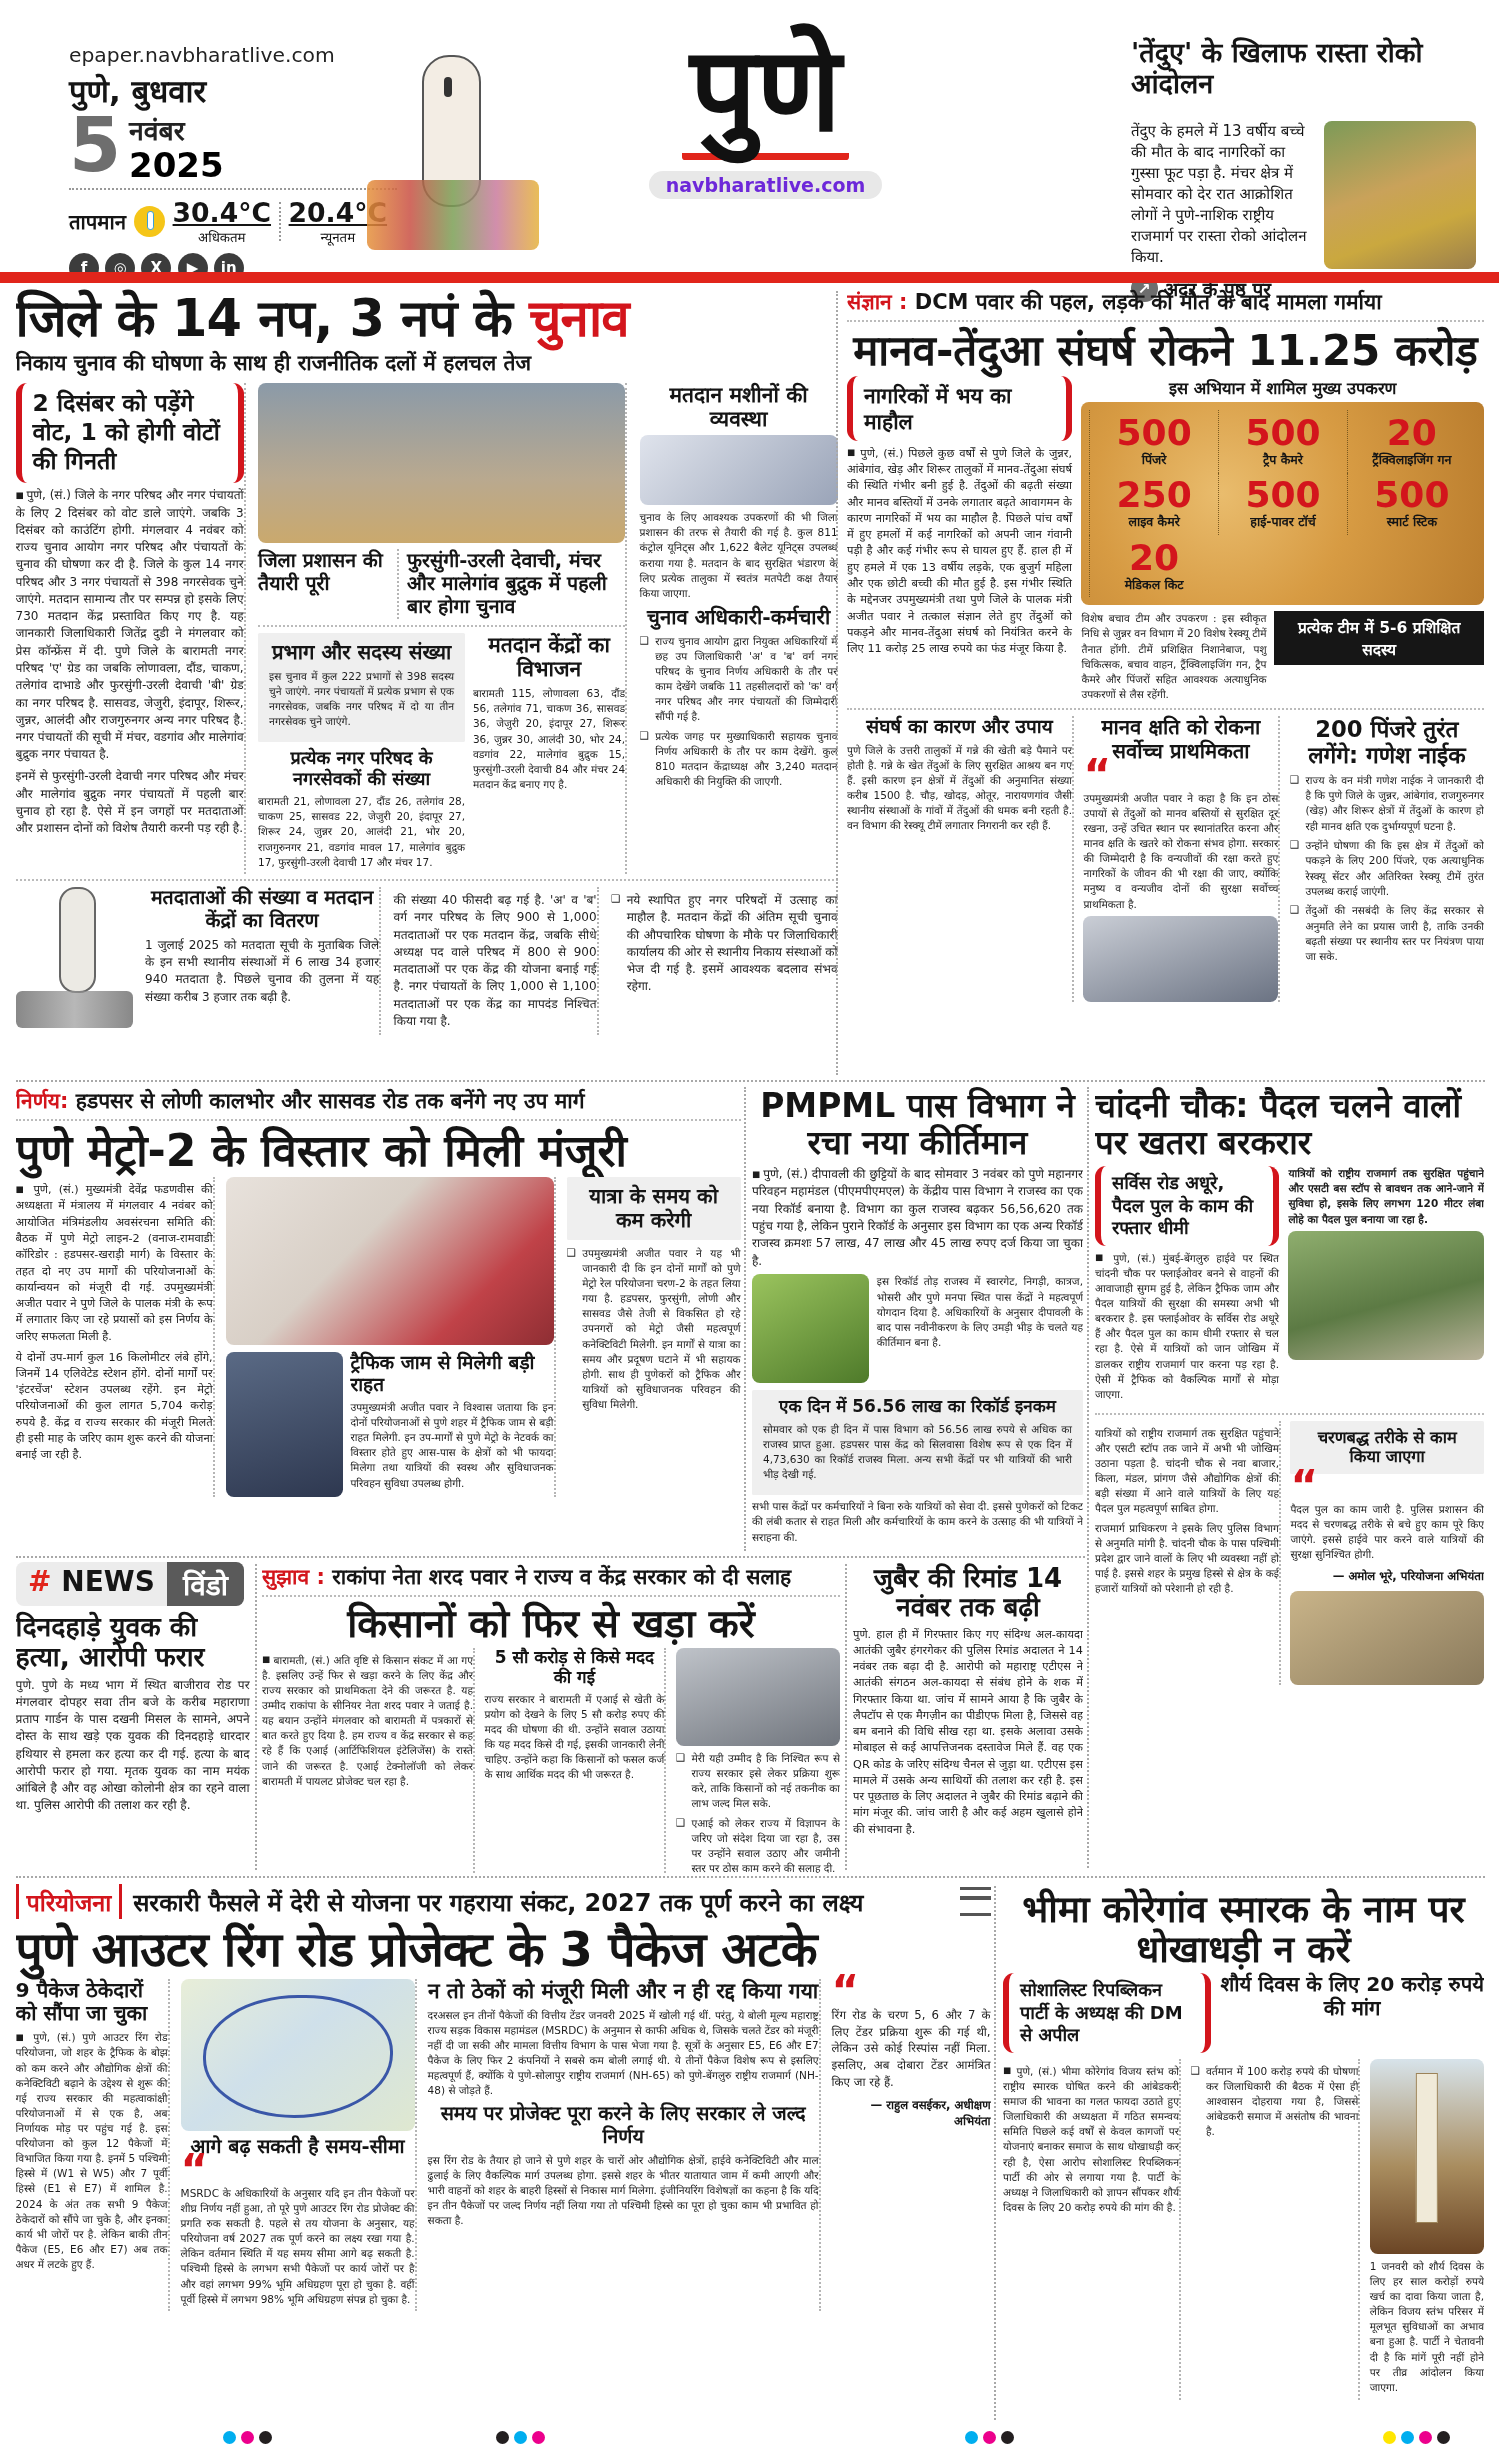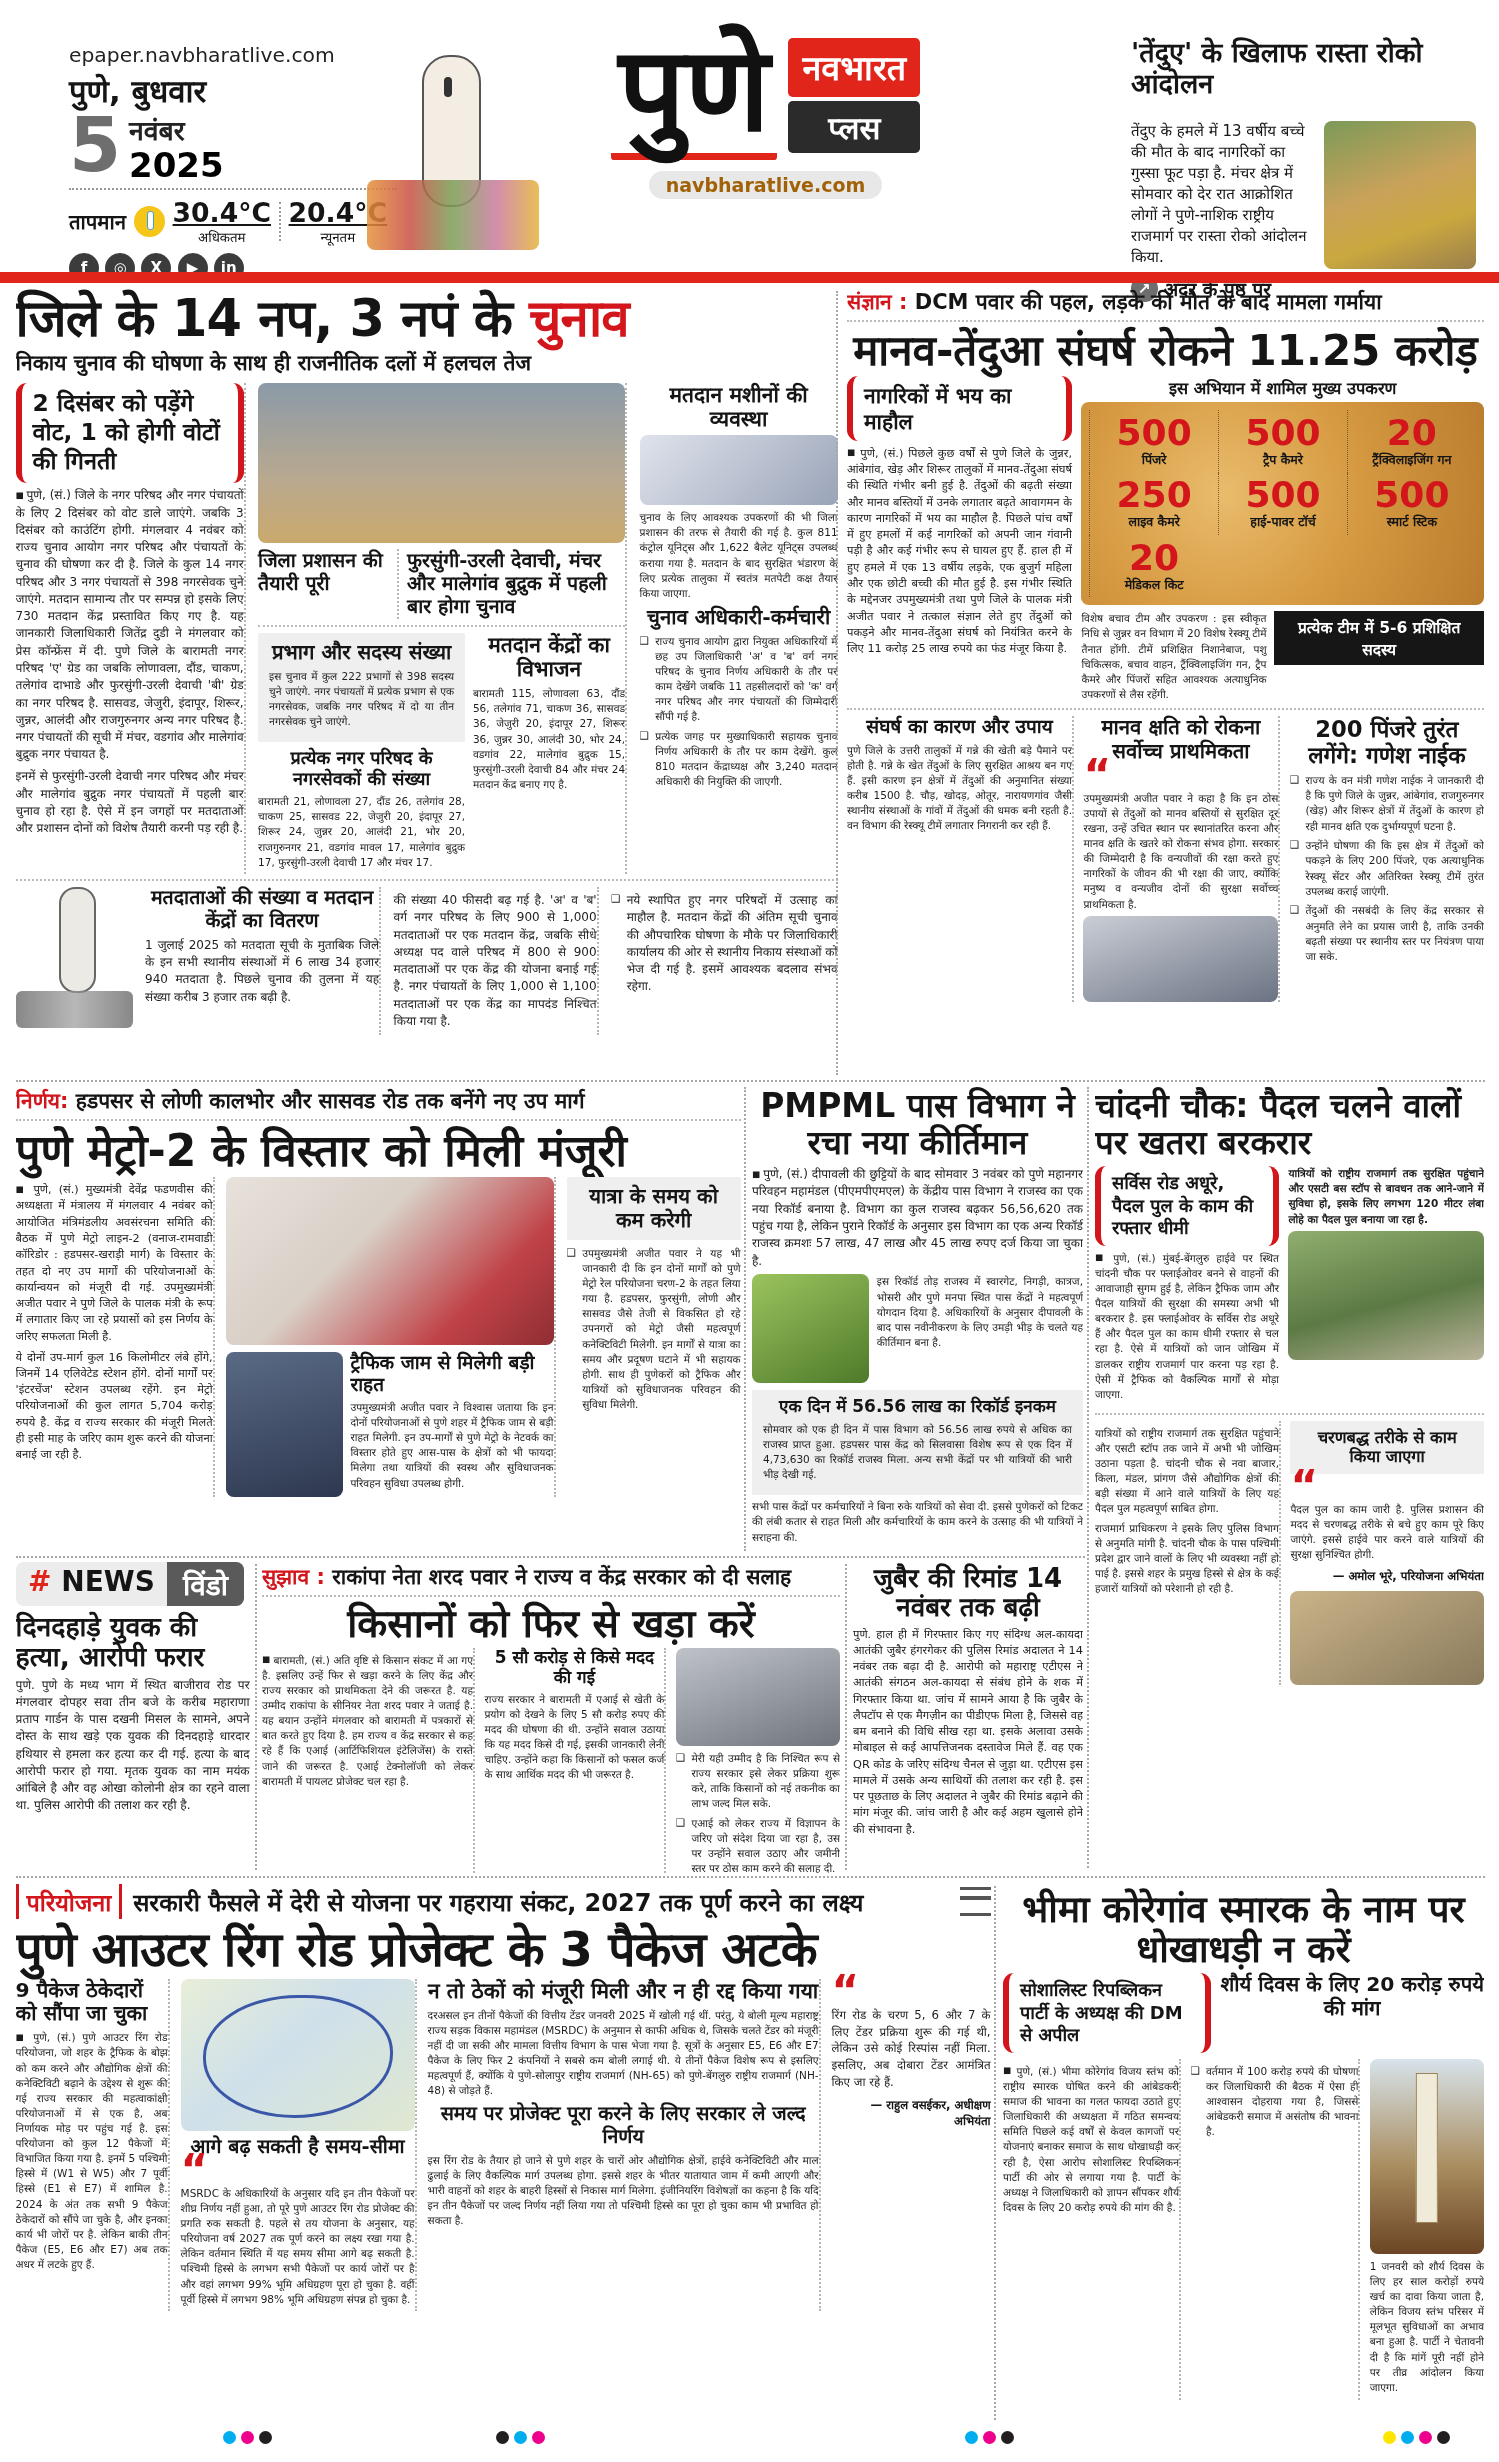--- a/index.html
+++ b/index.html
@@ -32,21 +32,21 @@
   .finger-ink{position:absolute;left:77px;top:22px;width:7.8px;height:20.3px;border-radius:3.9px;background:#333;}
   .crowd{position:absolute;left:0;bottom:0;width:172px;height:70px;border-radius:7.8px;
          background:linear-gradient(90deg,#e5923b,#c94f43,#7b9f55,#c97a9d,#e5b23b);opacity:.85;}
   
   .mh-logo{position:absolute;left:547px;top:31px;width:437px;text-align:center;}
   .logo-row{display:flex;align-items:center;justify-content:center;gap:11px;}
   .logo-city{font-size:117px;font-weight:900;line-height:1;color:#111;border-bottom:7.8px solid #e1251b;border-radius:3.1px;padding:0 7.8px 4.7px 7.8px;}
   .logo-stack{display:flex;flex-direction:column;gap:4.7px;}
   .logo-brand{background:#e1251b;color:#fff;font-size:34px;font-weight:900;padding:6.2px 14px;border-radius:4.7px;}
   .logo-plus{background:#2b2b2b;color:#fff;font-size:31px;font-weight:900;padding:4.7px 14px;border-radius:4.7px;}
-  .logo-site{display:inline-block;margin-top:11px;background:#e8e8e8;color:#a16207;font-size:19px;font-weight:700;padding:3.1px 17px;border-radius:14px;}
+  .logo-site{display:inline-block;margin-top:11px;background:#e8e8e8;color:#6d28d9;font-size:19px;font-weight:700;padding:3.1px 17px;border-radius:14px;}
   
   .promo{position:absolute;left:1131px;top:37px;width:353px;}
   .promo-head{font-size:27px;font-weight:900;line-height:1.15;}
   .promo-row{display:flex;gap:9.4px;margin-top:22px;}
   .promo-body{font-size:15px;line-height:1.4;margin:0;width:184px;}
   .promo-photo{width:152px;height:148px;border-radius:11px;background:linear-gradient(160deg,#7c9a58 0%,#c9a25a 45%,#caa83f 70%,#9b7f4c 100%);}
   .promo-more{display:flex;align-items:center;gap:6.2px;margin-top:6.2px;font-size:19px;font-weight:800;}
   .arrow-ic{width:26.6px;height:26.6px;border-radius:50%;background:#6e6e6e;color:#fff;display:flex;align-items:center;justify-content:center;font-size:15.6px;}
   .red-rule{position:absolute;left:0;top:272px;width:1500px;height:11px;background:#e1251b;}
   
@@ -134,24 +134,20 @@
 
     <div class="mh-finger">
       <div class="finger-shape"></div>
         <div class="finger-ink"></div>
         <div class="crowd"></div>
     </div>
 
     <div class="mh-logo">
       <div class="logo-row">
         <span class="logo-city">पुणे</span>
-        <span class="logo-stack">
-          <span class="logo-brand">नवभारत</span>
-          <span class="logo-plus">प्लस</span>
-        </span>
       </div>
       <div class="logo-site">navbharatlive.com</div>
     </div>
 
     <aside class="promo">
       <div class="promo-head">'तेंदुए' के खिलाफ रास्ता रोको आंदोलन</div>
       <div class="promo-row">
         <p class="promo-body">तेंदुए के हमले में 13 वर्षीय बच्चे की मौत के बाद नागरिकों का गुस्सा फूट पड़ा है. मंचर क्षेत्र में सोमवार को देर रात आक्रोशित लोगों ने पुणे-नाशिक राष्ट्रीय राजमार्ग पर रास्ता रोको आंदोलन किया.</p>
         <div class="promo-photo ph"></div>
       </div>

